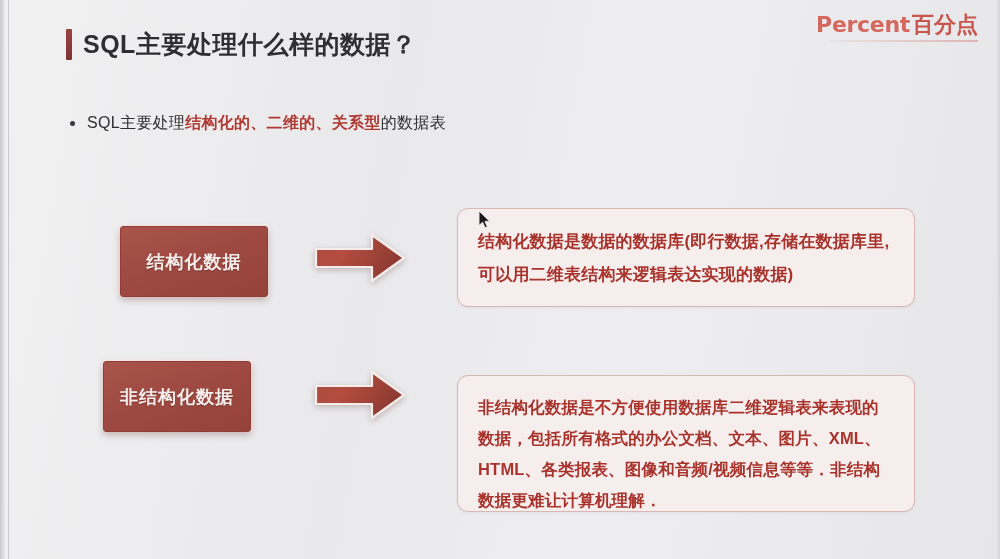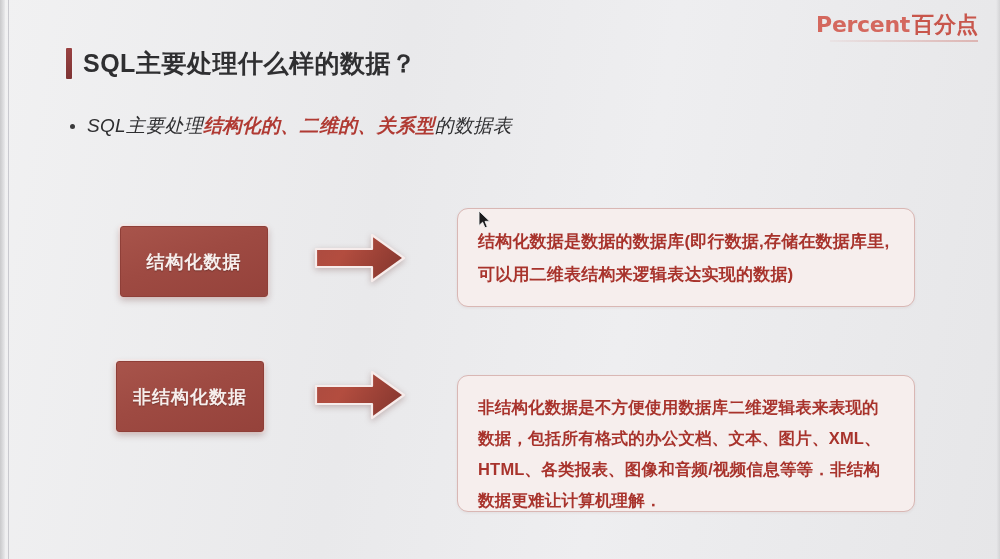--- a/index.html
+++ b/index.html
@@ -77,21 +77,20 @@
     background: linear-gradient(90deg, rgba(200,86,76,0.05), rgba(200,86,76,0.35));
   }
 
   
   .title-wrap {
     position: absolute;
     left: 66px;
     top: 28px;
     display: flex;
     align-items: center;
-    margin-top: 19px;
   }
   .title-accent {
     width: 6px;
     height: 31px;
     background: linear-gradient(180deg, #9a4242, #7e3434);
     border-radius: 1px;
     margin-right: 11px;
     box-shadow: 0 0 3px rgba(255,255,255,0.6);
   }
   .title-text {
@@ -113,24 +112,23 @@
   }
   .bullet-dot {
     width: 5px;
     height: 5px;
     border-radius: 50%;
     background: #3a3a3c;
     margin-right: 12px;
     flex: 0 0 auto;
   }
   .bullet-text {
-    font-size: 19px;
+    font-size: 16px;
     color: #2e2e30;
     letter-spacing: 0.3px;
-    font-style: italic;
   }
   .bullet-text .hl {
     color: #b03a33;
     font-weight: 700;
   }
 
   
   .chip {
     position: absolute;
     width: 148px;
@@ -147,21 +145,21 @@
   }
   .chip-label {
     color: #f6eeec;
     font-size: 18px;
     font-weight: 700;
     letter-spacing: 1px;
     text-shadow: 0 1px 1px rgba(70,26,22,0.45);
     white-space: nowrap;
   }
   #chip-structured   { left: 120px; top: 226px; }
-  #chip-unstructured { left: 116px; top: 361px; }
+  #chip-unstructured { left: 103px; top: 361px; }
 
   
   .arrow {
     position: absolute;
     width: 92px;
     height: 52px;
     filter: drop-shadow(0 2px 3px rgba(90,40,36,0.28));
   }
   #arrow-structured   { left: 314px; top: 232px; }
   #arrow-unstructured { left: 314px; top: 369px; }

